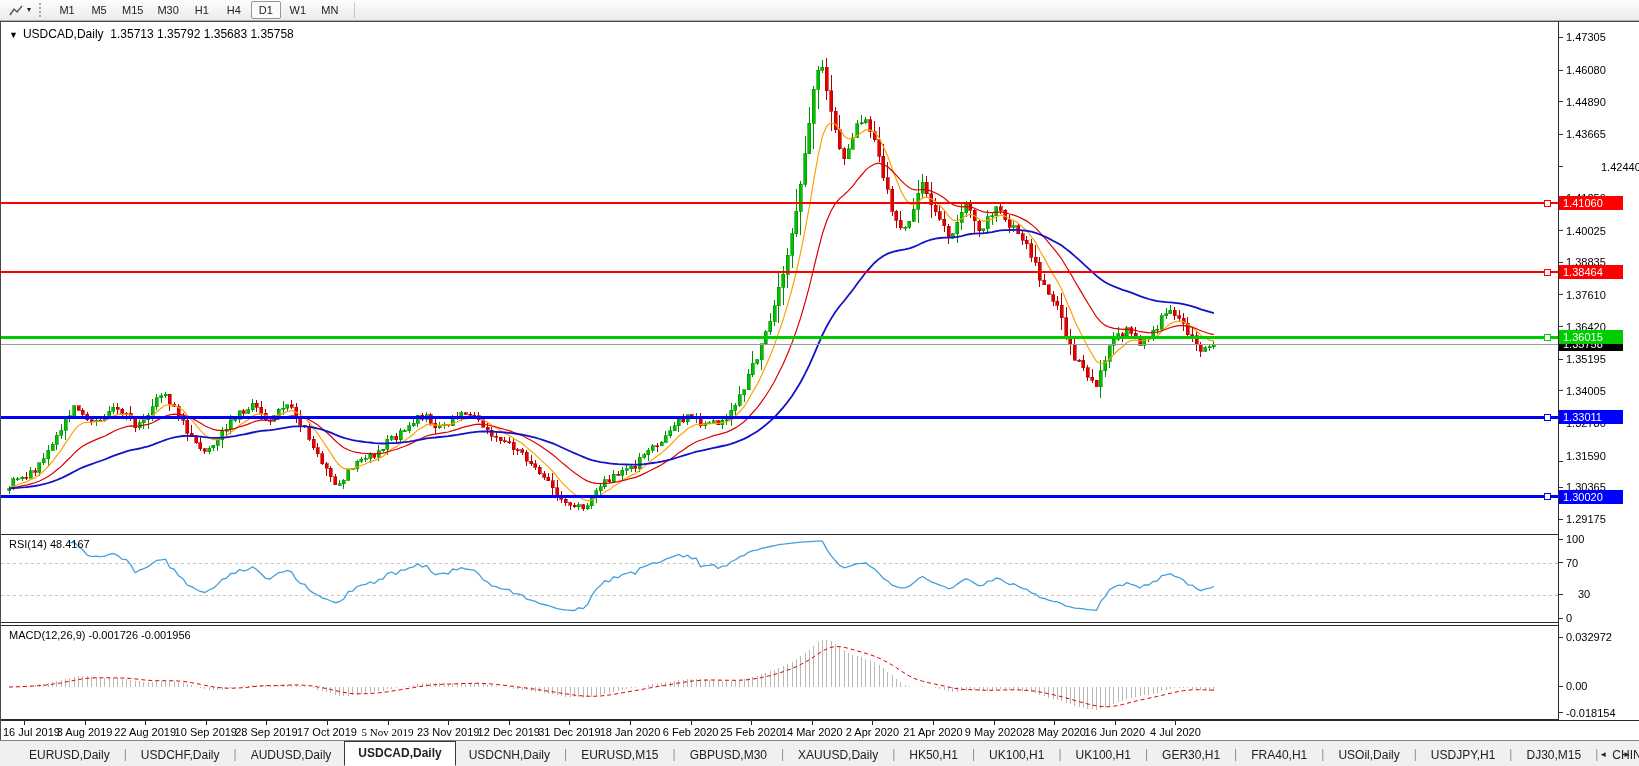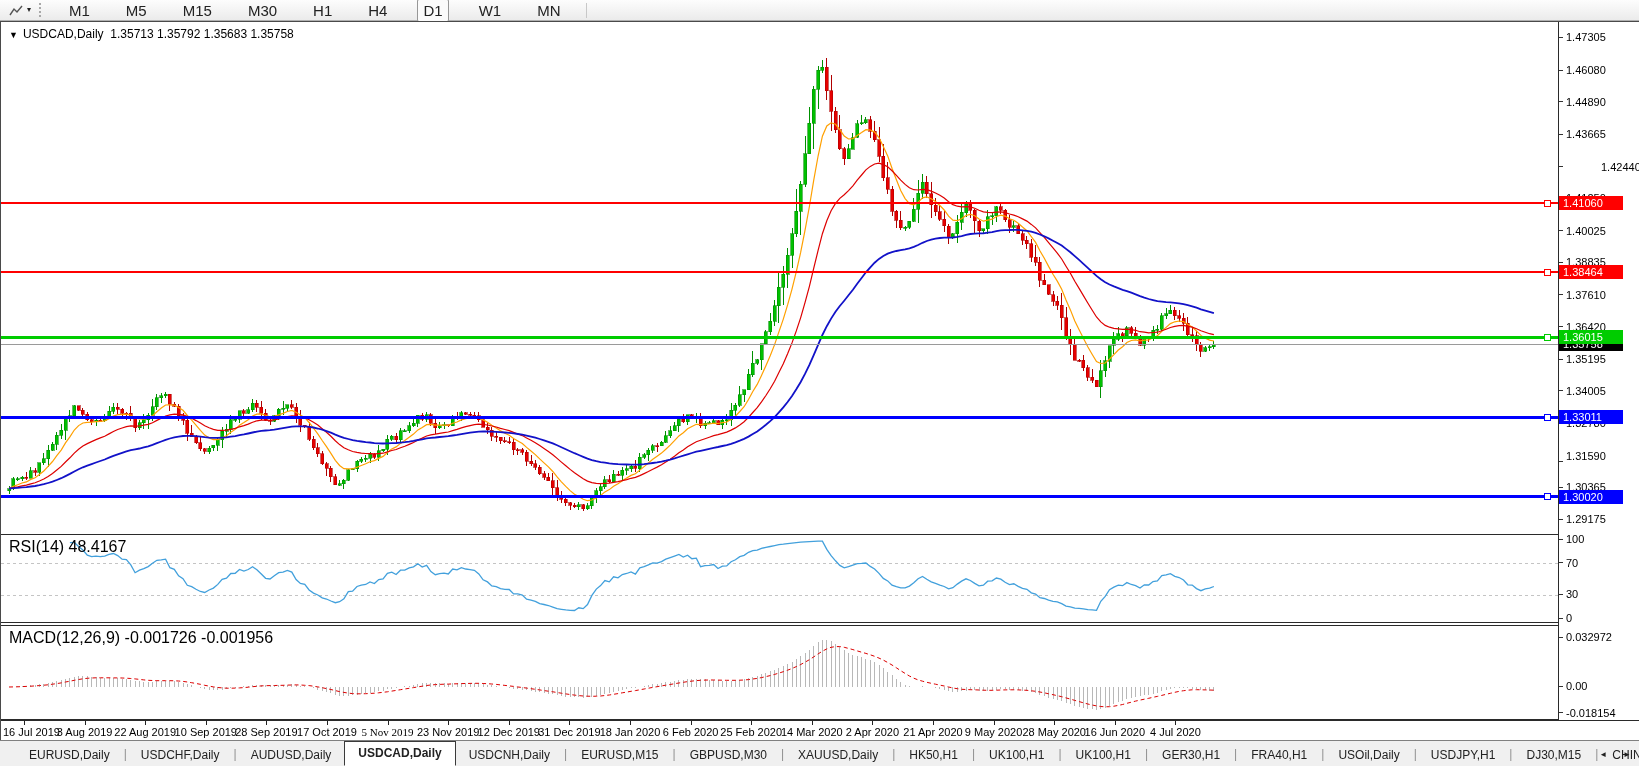--- a/index.html
+++ b/index.html
@@ -7,36 +7,36 @@
   body{font-family:"Liberation Sans",sans-serif;background:#fff;}
   .app{position:relative;width:1639px;height:766px;background:#fff;}
 
   
   .toolbar{position:absolute;left:0;top:0;width:100%;height:21px;
     background:linear-gradient(#fdfdfd,#ebebeb);border-bottom:1px solid #b0b0b0;
     display:flex;align-items:center;padding-left:5px;}
   .tool-icon{display:flex;align-items:center;gap:3px;padding:0 4px;height:17px;}
   .caret{font-size:8px;color:#222;line-height:1;}
   .grip{width:4px;height:14px;border-left:2px dotted #a8a8a8;margin:0 8px 0 4px;}
-  .tf-btn{min-width:30px;text-align:center;font-size:15px;color:#222;
-    padding:2px 5px;margin:0 12px;border:1px solid transparent;border-radius:2px;}
+  .tf-btn{min-width:30px;text-align:center;font-size:11px;color:#222;
+    padding:2px 5px;margin:0 1px;border:1px solid transparent;border-radius:2px;}
   .tf-btn.active{background:#fbfbfb;border:1px solid #979797;}
   .toolbar-sep{width:1px;height:15px;background:#c8c8c8;margin:0 8px;}
 
   
   .chart-window{position:absolute;left:0;top:21px;width:1639px;height:719px;
     background:#fff;border:1px solid #4a4a4a;border-bottom:none;}
   .pane{position:absolute;left:0;background:#fff;width:1557px;}
   .main-pane{top:1px;height:621px;border-bottom:1px solid #2a2a2a;}
   .rsi-pane{top:512px;height:89px;border-top:1px solid #2a2a2a;border-bottom:1px solid #2a2a2a;}
   .macd-pane{top:603px;height:95px;border-top:1px solid #2a2a2a;border-bottom:1px solid #2a2a2a;}
   .pane svg{position:absolute;left:0;}
   .chart-title{position:absolute;left:8px;top:4px;font-size:12px;color:#000;z-index:5;}
   .chart-title .tri{font-size:9px;margin-right:5px;}
-  .pane-label{position:absolute;left:8px;top:3px;font-size:16px;color:#000;z-index:5;}
+  .pane-label{position:absolute;left:8px;top:3px;font-size:11px;color:#000;z-index:5;}
 
   
   .axis-line{position:absolute;left:1557px;top:0;width:1px;height:698px;background:#2a2a2a;}
   .price-axis{position:absolute;left:1558px;top:0;width:81px;height:698px;background:#fff;}
   .ax-tick{position:absolute;left:0;display:flex;align-items:center;height:14px;
     font-size:11px;color:#000;white-space:nowrap;}
   .ax-tick .dash{width:4px;height:1px;background:#333;margin-right:3px;}
   .ax-badge{position:absolute;left:0;width:64px;height:14px;line-height:14px;
     font-size:11px;color:#fff;padding-left:4px;white-space:nowrap;}
 
@@ -1035,21 +1035,21 @@
           <span>1.29175</span>
         </div>
         <div class="ax-tick" style="top: 510px;">
           <span class="dash"></span>
           <span>100</span>
         </div>
         <div class="ax-tick" style="top: 533.7px;">
           <span class="dash"></span>
           <span>70</span>
         </div>
-        <div class="ax-tick" style="top: 565.3px;">
+        <div class="ax-tick" style="top: 565.3px; gap: 12px;">
           <span class="dash"></span>
           <span>30</span>
         </div>
         <div class="ax-tick" style="top: 589px;">
           <span class="dash"></span>
           <span>0</span>
         </div>
         <div class="ax-tick" style="top: 608.201px;">
           <span class="dash"></span>
           <span>0.032972</span>

